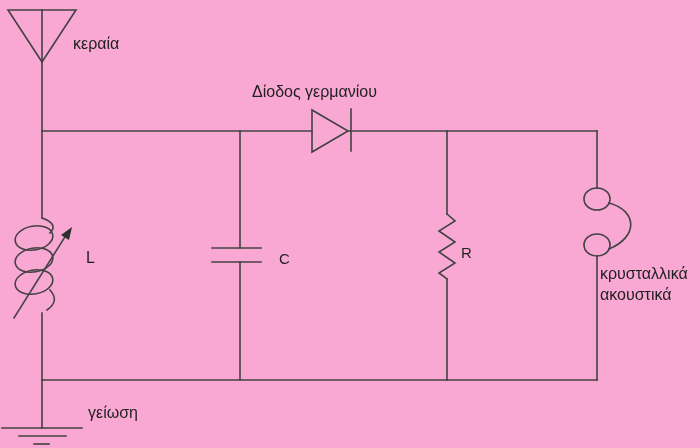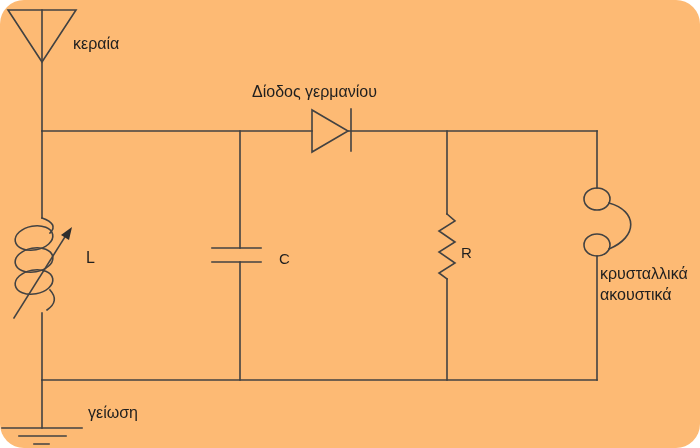--- a/index.html
+++ b/index.html
@@ -5,23 +5,22 @@
   html, body {
     margin: 0;
     padding: 0;
     background: #ffffff;
     font-family: "Liberation Sans", sans-serif;
   }
   .stage {
     position: relative;
     width: 700px;
     height: 448px;
-    background: #fdba74;
+    background: #f9a8d4;
     overflow: hidden;
-    border-radius: 24px;
   }
   svg { display: block; }
   .wire, .sym {
     fill: none;
     stroke: #424242;
     stroke-width: 1.6;
     stroke-linecap: square;
   }
   .sym-fill {
     fill: #2e2e2e;

